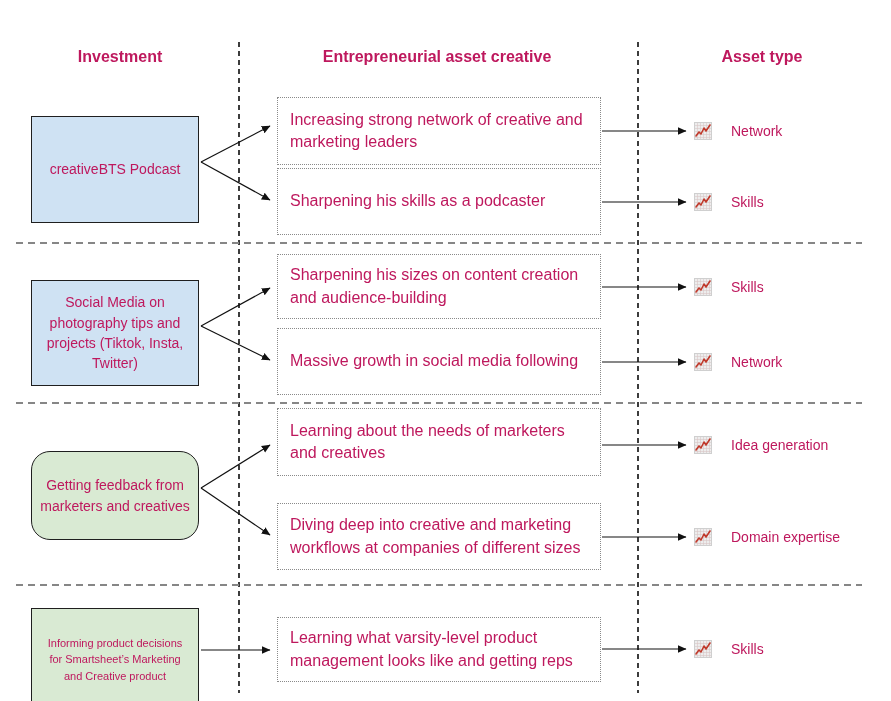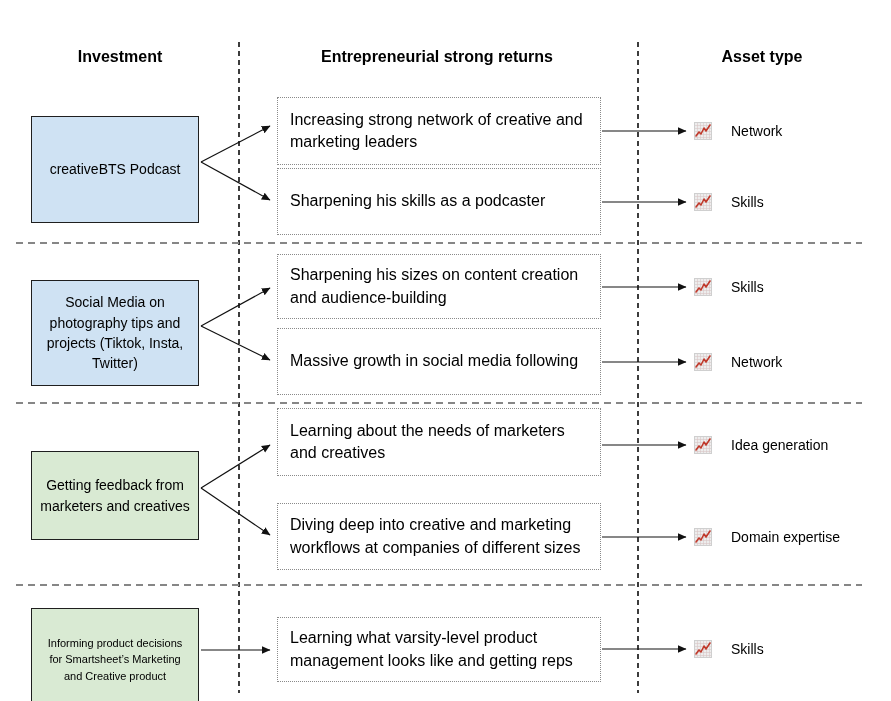--- a/index.html
+++ b/index.html
@@ -1,21 +1,21 @@
 <!DOCTYPE html>
 <html><head>
 <meta charset="utf-8">
 <style>
   html,body{margin:0;padding:0;background:#fff;}
   .canvas{
     position:relative;
     width:891px;height:701px;
     background:#fff;
     font-family:"Liberation Sans",sans-serif;
-    color:#000000;
+    color:#be185d;
     overflow:hidden;
   }
   
   .col-header{
     position:absolute;
     font-weight:700;font-size:16px;
     text-align:center;
     top:48px;
   }
   .col-header.h1{left:20px;width:200px;}
@@ -45,21 +45,21 @@
     display:flex;align-items:center;justify-content:center;
     text-align:center;
     font-size:14px;line-height:1.45;
     padding:4px 8px;
     margin-top:8px;
   }
   .inv-box.blue{background:#cfe2f3;}
   .inv-box.green{background:#d9ead3;}
   .inv-box.b1{top:108px;height:107px;}
   .inv-box.b2{top:272px;height:106px;}
-  .inv-box.b3{top:443px;height:89px;}
+  .inv-box.b3{top:443px;height:89px;border-radius:19px;}
   .inv-box.b4{top:600px;height:103px;font-size:11px;line-height:1.5;}
 
   
   .ret-box{
     position:absolute;left:277px;width:324px;
     border:1px dotted #8a8a8a;
     background:#fff;
     box-sizing:border-box;
     display:flex;align-items:center;
     font-size:16px;line-height:1.4;
@@ -90,21 +90,21 @@
 
   
   .arrows{position:absolute;left:0;top:0;width:891px;height:701px;pointer-events:none;}
 </style>
 </head>
 <body>
 
 <div class="canvas">
 
   <div class="col-header h1">Investment</div>
-  <div class="col-header h2">Entrepreneurial strong returns</div>
+  <div class="col-header h2">Entrepreneurial asset creative</div>
   <div class="col-header h3">Asset type</div>
 
   <div class="vline v1"></div>
   <div class="vline v2"></div>
   <div class="hline r1"></div>
   <div class="hline r2"></div>
   <div class="hline r3"></div>
 
   <div class="inv-box blue b1">
     <span>creativeBTS Podcast</span>

